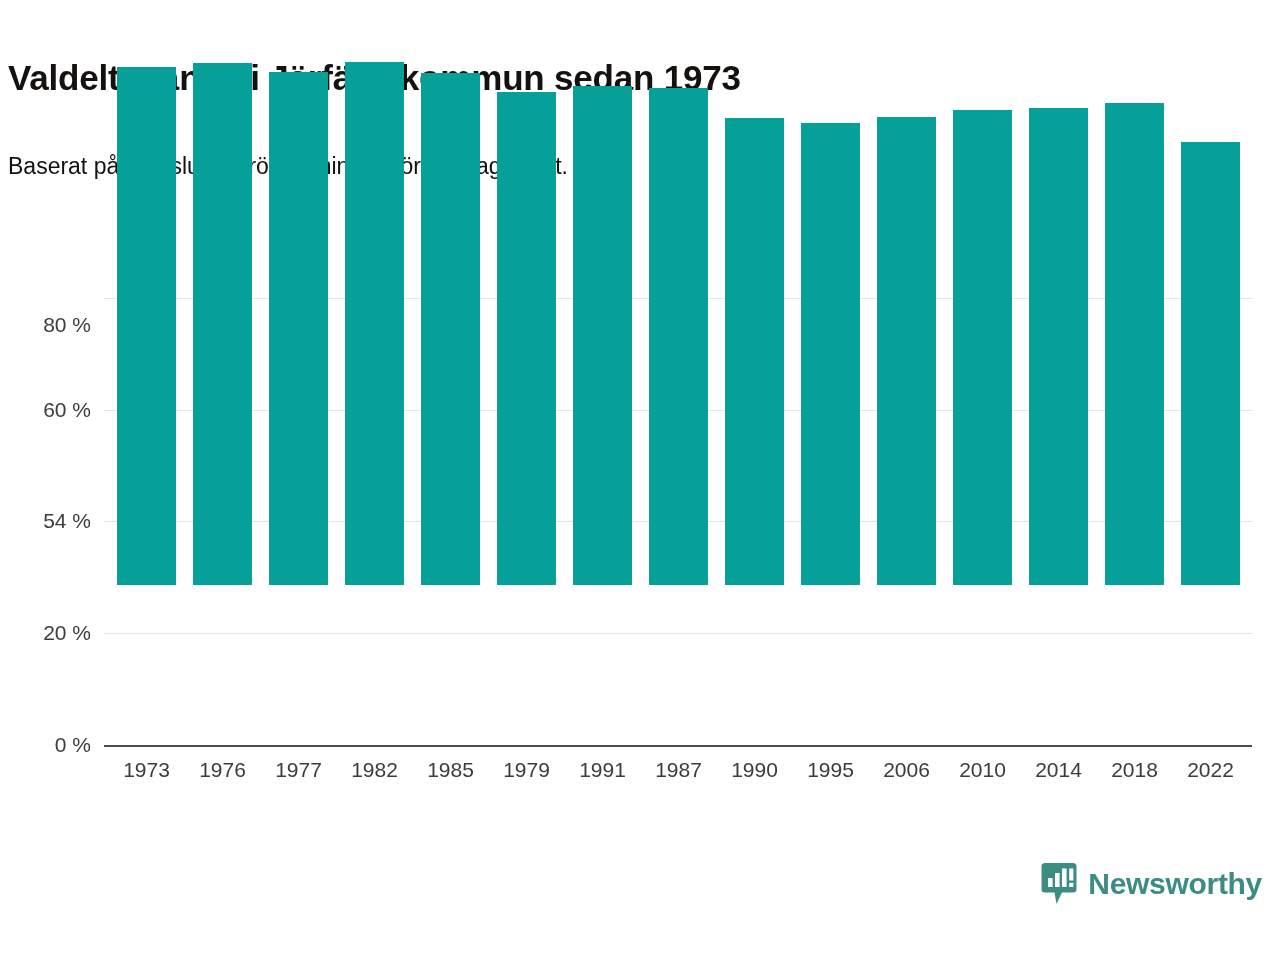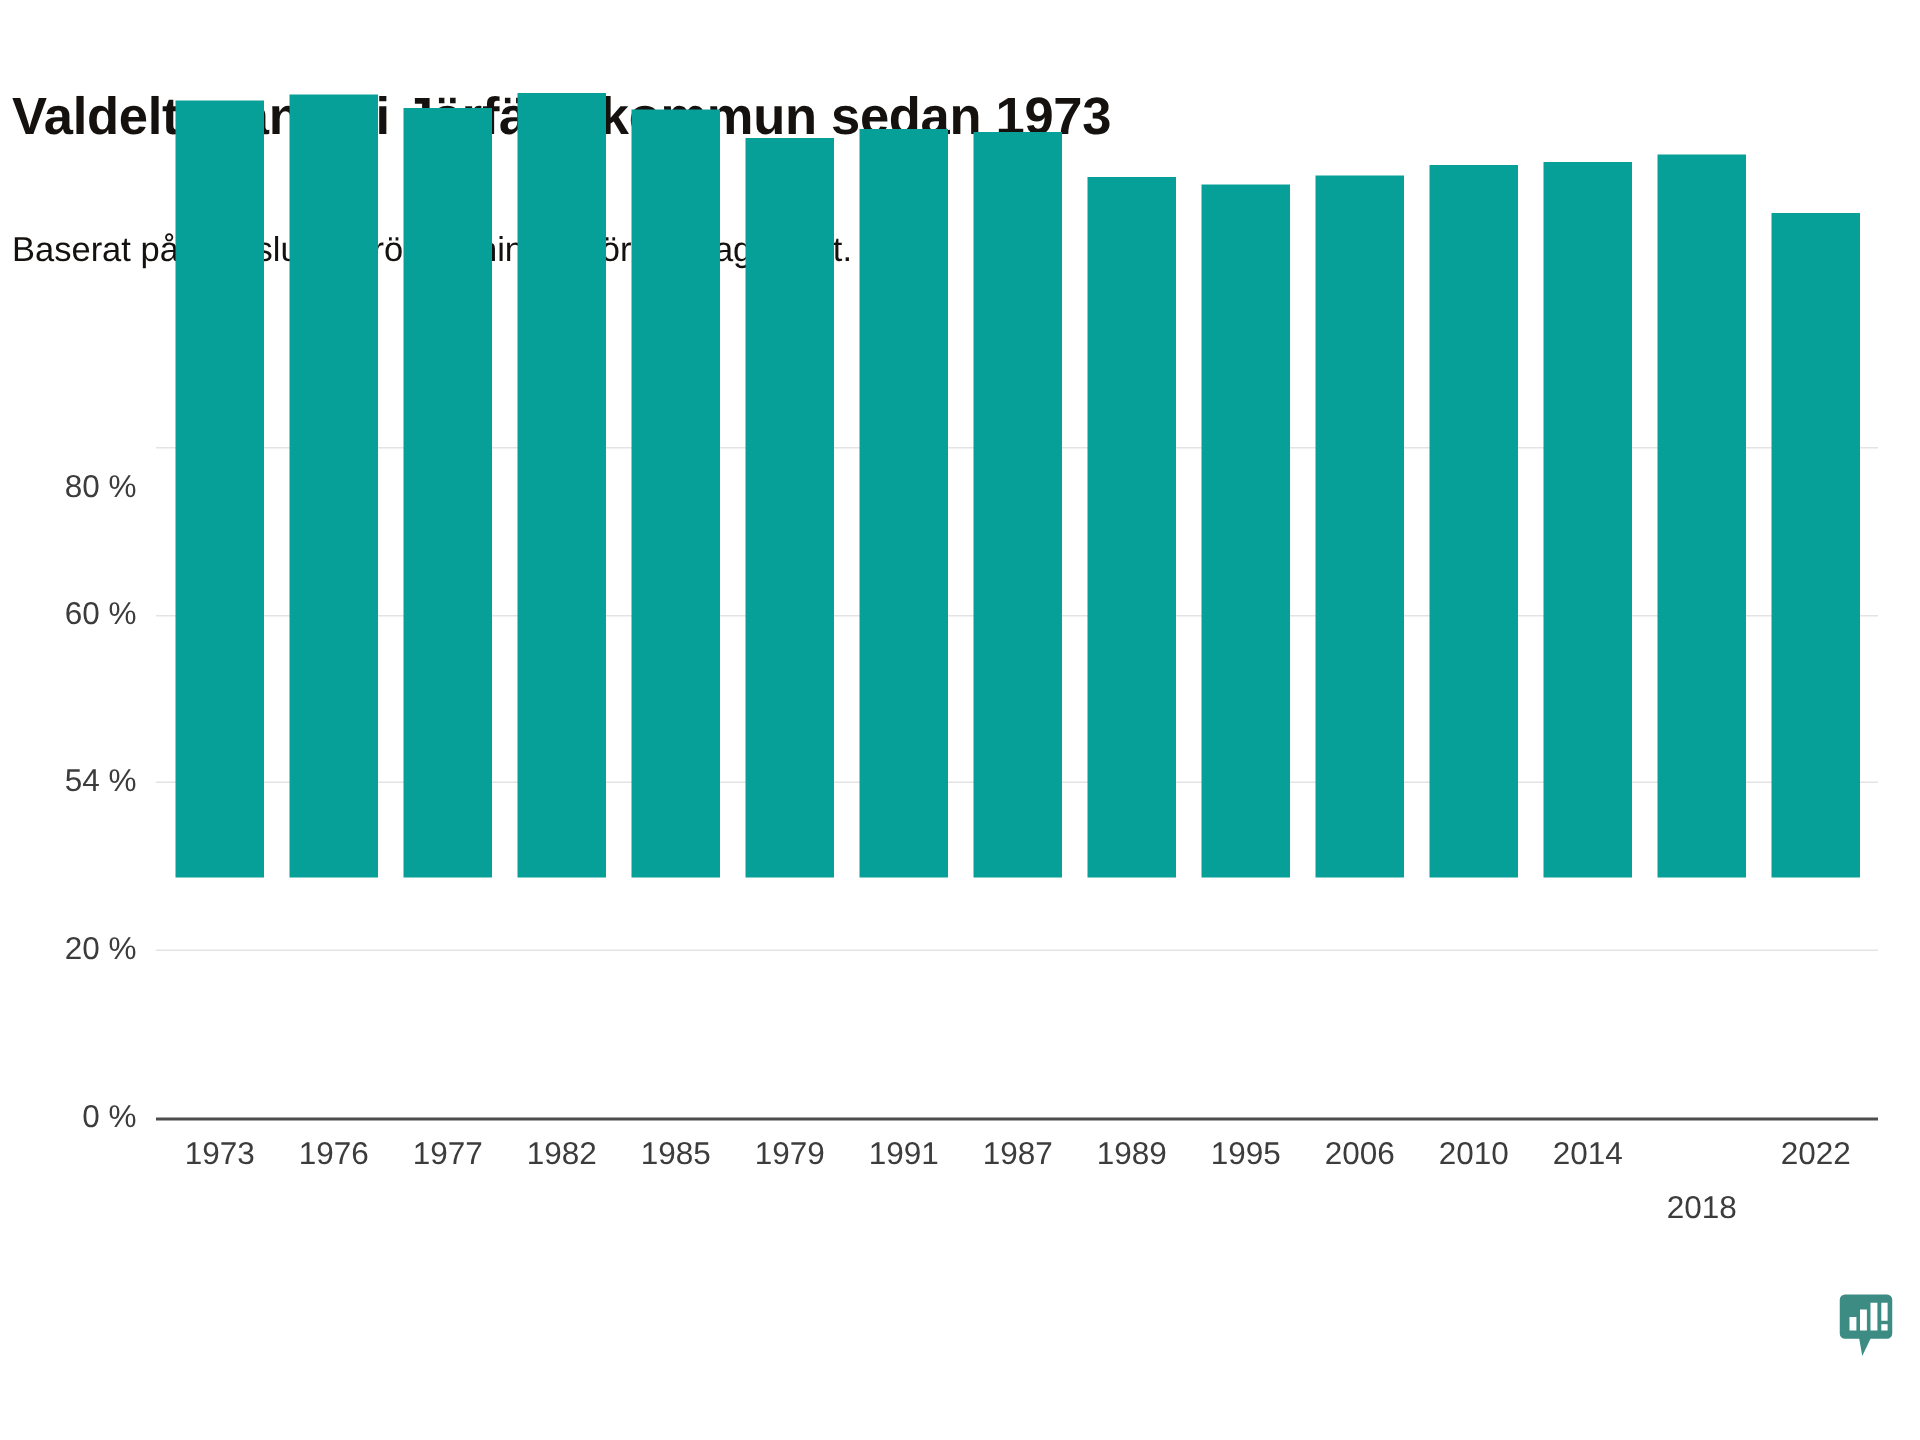--- a/index.html
+++ b/index.html
@@ -202,36 +202,37 @@
       </div>
     <div id="xticks">
         <div class="xtick-label" style="left: 108.5px;">1973</div>
         <div class="xtick-label" style="left: 184.5px;">1976</div>
         <div class="xtick-label" style="left: 260.5px;">1977</div>
         <div class="xtick-label" style="left: 336.5px;">1982</div>
         <div class="xtick-label" style="left: 412.5px;">1985</div>
         <div class="xtick-label" style="left: 488.5px;">1979</div>
         <div class="xtick-label" style="left: 564.5px;">1991</div>
         <div class="xtick-label" style="left: 640.5px;">1987</div>
-        <div class="xtick-label" style="left: 716.5px;">1989</div>
+        <div class="xtick-label" style="left: 716.5px;">1990</div>
         <div class="xtick-label" style="left: 792.5px;">1995</div>
         <div class="xtick-label" style="left: 868.5px;">2006</div>
         <div class="xtick-label" style="left: 944.5px;">2010</div>
         <div class="xtick-label" style="left: 1020.5px;">2014</div>
-        <div class="xtick-label" style="left: 1096.5px; margin-top: 36px;">2018</div>
+        <div class="xtick-label" style="left: 1096.5px;">2018</div>
         <div class="xtick-label" style="left: 1172.5px;">2022</div>
       </div>
   </div>
 
   <div class="logo">
     <span class="logo-mark">
       <svg class="logo-mark" viewBox="0 0 36 44" xmlns="http://www.w3.org/2000/svg">
         <path d="M4 1 H32 A3.5 3.5 0 0 1 35.5 4.5 V27 A3.5 3.5 0 0 1 32 30.5 H21 L15.5 42 L13.5 30.5 H4 A3.5 3.5 0 0 1 0.5 27 V4.5 A3.5 3.5 0 0 1 4 1 Z" fill="#3c8c84"></path>
         <rect x="7" y="16" width="4.6" height="9" fill="#ffffff"></rect>
         <rect x="14" y="11" width="4.6" height="14" fill="#ffffff"></rect>
         <rect x="21" y="6.5" width="4.6" height="18.5" fill="#ffffff"></rect>
         <rect x="28.2" y="6.5" width="4.2" height="12" fill="#ffffff"></rect>
         <rect x="28.2" y="20.8" width="4.2" height="4.2" fill="#ffffff"></rect>
       </svg>
     </span>
+    <span class="logo-text">Newsworthy</span>
   </div>
 
 </div>
 
 </body></html>

